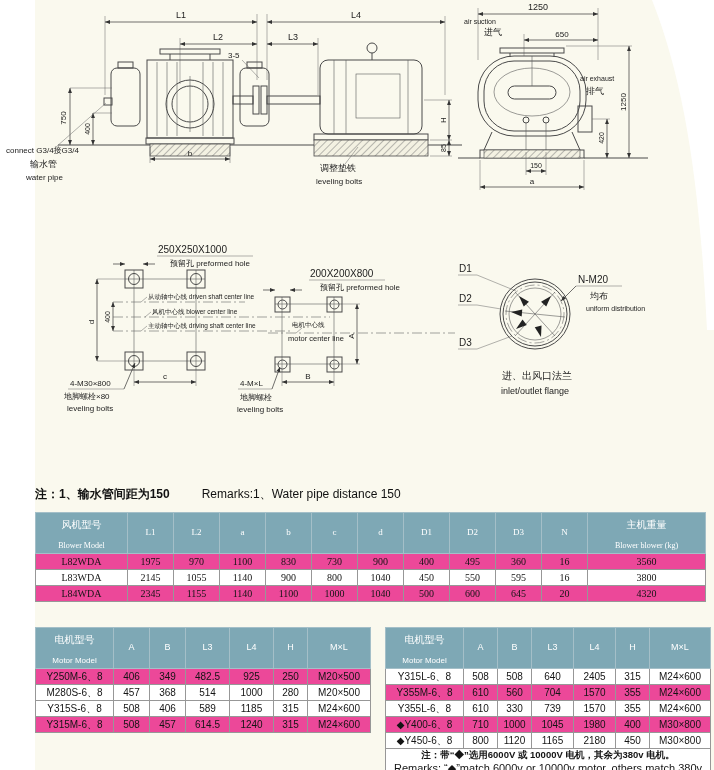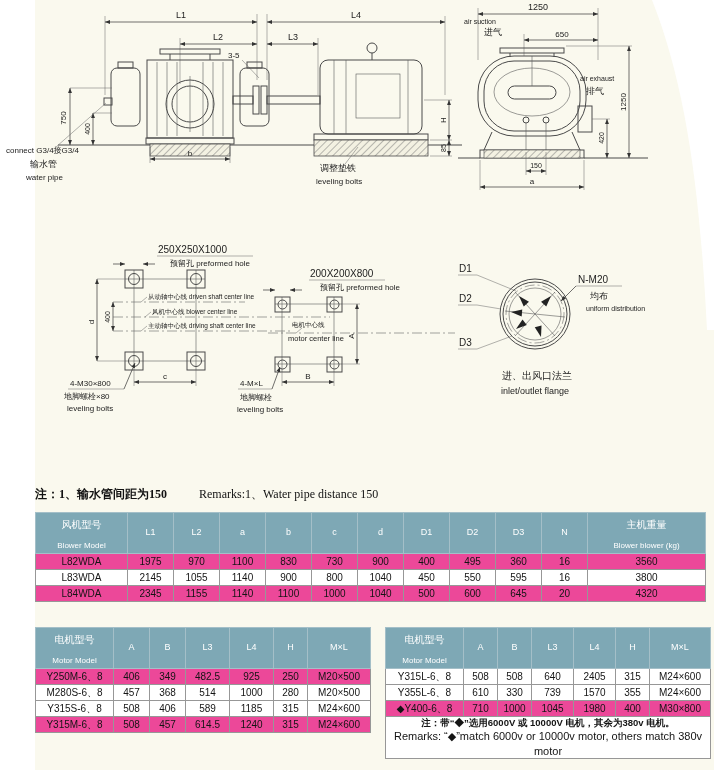--- a/index.html
+++ b/index.html
@@ -9,32 +9,32 @@
   svg.drawings{position:absolute;left:0;top:0;}
   svg text{font-family:"Liberation Sans", sans-serif;fill:#1c1c1c;font-size:9px;}
   .tm{text-anchor:middle;}
   .t65{font-size:6.5px;}.t7{font-size:7px;}.t75{font-size:7.5px;}.t8{font-size:8px;}
   .t9{font-size:9px;}.t10{font-size:10px;}
   .ol{stroke:#4a4a4a;stroke-width:1;fill:none;}
   .ol2{stroke:#5a5a5a;stroke-width:0.6;fill:none;}
   .dl{stroke:#333;stroke-width:0.7;fill:none;}
   .xl{stroke:#666;stroke-width:0.5;fill:none;}
   .cl{stroke:#666;stroke-width:0.6;fill:none;stroke-dasharray:10 3 2 3;}
-  .remarks{position:absolute;left:0;top:486px;display:flex;gap:32px;font-size:12px;color:#111;font-family:Liberation Serif, serif;}
+  .remarks{position:absolute;left:0;top:486px;display:flex;gap:32px;font-size:12px;color:#111;}
   .remarks .zh{font-weight:bold;}
   table.spec{border-collapse:collapse;table-layout:fixed;position:absolute;}
   table.spec th{background:#7ea8b5;color:#fff;font-weight:normal;border:1px solid #a4bfc8;
                 padding:0;line-height:1.25;}
   table.spec td{border:1px solid #979797;text-align:center;font-size:10px;color:#141414;
                 background:#fff;height:15px;padding:0 2px;}
   table.spec tr.alt td{background:#ec4899;}
   th .zh{font-size:10px;}
   th .en{font-size:8px;}
   th.colh{font-size:9px;}
-  .tbl-main{left:0;top:512px;width:670px;}
+  .tbl-main{left:0;top:512px;width:670px;font-family:Liberation Serif, serif;}
   .tbl-main thead th{height:34px;}
   .tbl-motor{top:627px;}
   .tbl-motor thead th{height:28px;}
   .tbl-motor td{font-size:9.5px;height:15px;}
   .tbl-motor-left{left:0;width:335px;}
   .tbl-motor-right{left:350px;width:325px;}
   td.foot{background:#fff !important;height:30px;line-height:1.3;}
   .foot .zh{font-size:9.5px;font-weight:bold;display:block;}
   .foot .en{font-size:11px;display:block;}
 </style>
@@ -509,36 +509,54 @@
     <tbody>
         <tr>
           <td>Y315L-6、8</td>
           <td>508</td>
           <td>508</td>
           <td>640</td>
           <td>2405</td>
           <td>315</td>
           <td>M24×600</td>
         </tr>
+        <tr class="alt">
+          <td>Y355M-6、8</td>
+          <td>610</td>
+          <td>560</td>
+          <td>704</td>
+          <td>1570</td>
+          <td>355</td>
+          <td>M24×600</td>
+        </tr>
         <tr>
           <td>Y355L-6、8</td>
           <td>610</td>
           <td>330</td>
           <td>739</td>
           <td>1570</td>
           <td>355</td>
           <td>M24×600</td>
         </tr>
         <tr class="alt">
           <td>◆Y400-6、8</td>
           <td>710</td>
           <td>1000</td>
           <td>1045</td>
           <td>1980</td>
           <td>400</td>
+          <td>M30×800</td>
+        </tr>
+        <tr>
+          <td>◆Y450-6、8</td>
+          <td>800</td>
+          <td>1120</td>
+          <td>1165</td>
+          <td>2180</td>
+          <td>450</td>
           <td>M30×800</td>
         </tr>
       </tbody>
     <tfoot>
       <tr>
         <td class="foot" colspan="7">
           <span class="zh">注：带“◆”选用6000V 或 10000V 电机，其余为380v 电机。</span>
           <span class="en">Remarks: “◆”match 6000v or 10000v motor, others match 380v motor</span>
         </td>
       </tr>

